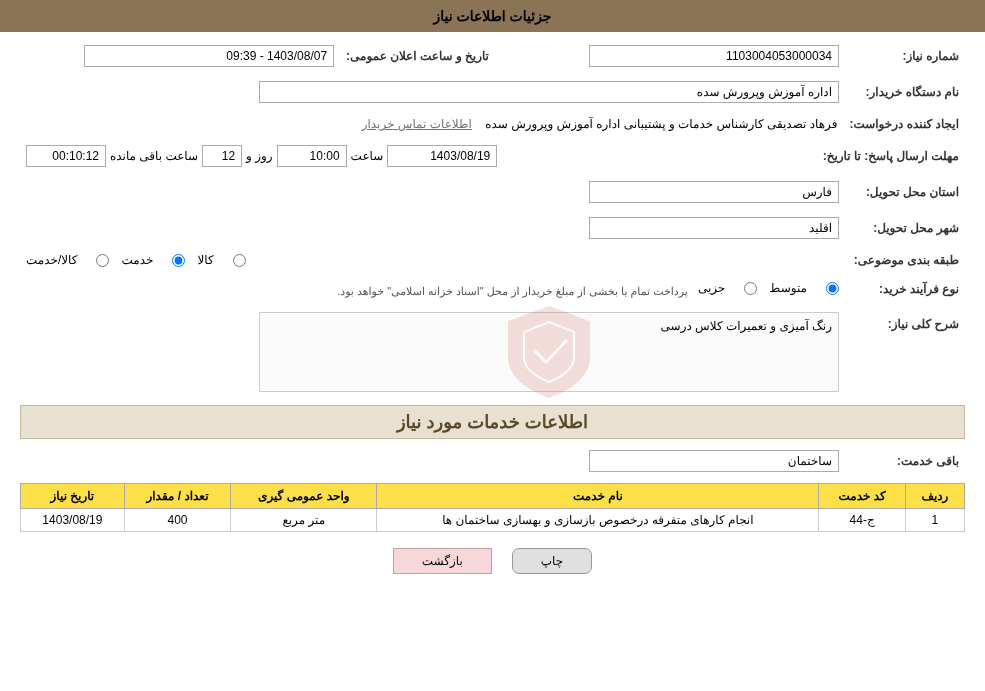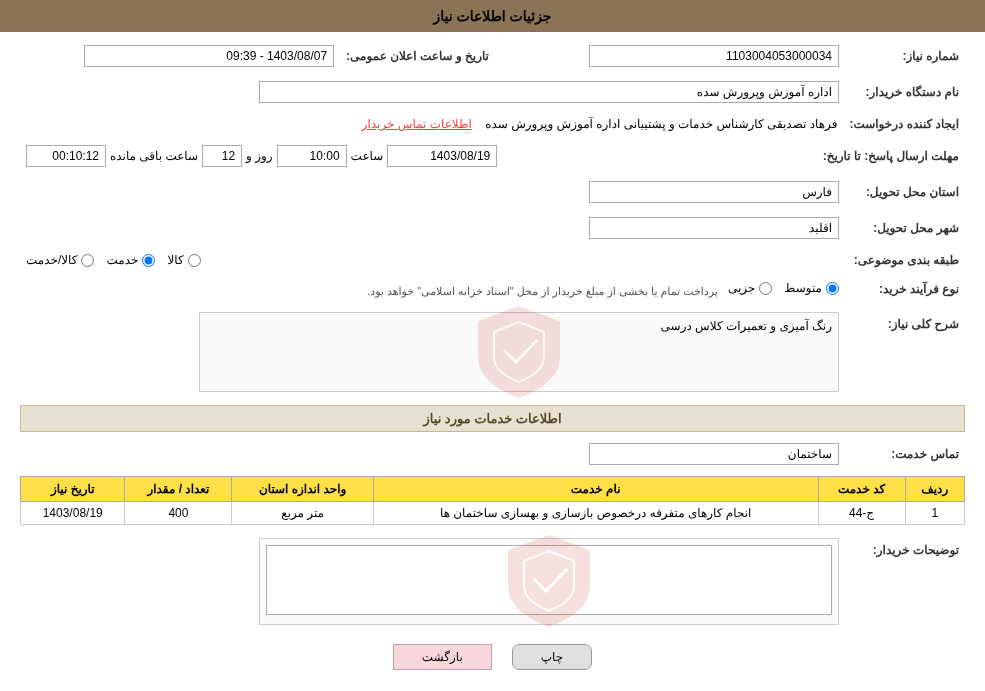--- a/index.html
+++ b/index.html
@@ -25,21 +25,21 @@
       font-weight: bold;
     }
     .main-content {
       padding: 10px 20px;
     }
     .section-title {
       background: #e8e0d0;
       border: 1px solid #c8b89a;
       color: #5a4a2a;
       font-weight: bold;
-      font-size: 13px;
+      font-size: 18px;
       padding: 5px 10px;
       margin: 10px 0 8px 0;
       text-align: center;
     }
     .info-table {
       width: 100%;
       border-collapse: collapse;
       margin-bottom: 8px;
     }
     .info-table td {
@@ -63,40 +63,40 @@
       font-size: 12px;
       font-family: Tahoma, Arial, sans-serif;
       direction: rtl;
     }
     .input-md { width: 250px; }
     .input-date { width: 110px; }
     .input-time { width: 70px; }
     .input-num { width: 40px; }
     .input-counter { width: 80px; }
     .link-blue {
-      color: #ef4444;
+      color: #737373;
       text-decoration: underline;
       cursor: pointer;
     }
     .row-flex {
       display: flex;
       align-items: center;
       gap: 4px;
       flex-direction: row-reverse;
     }
     .radio-group {
       display: flex;
       align-items: center;
       gap: 12px;
       flex-direction: row-reverse;
     }
     .radio-item {
       display: flex;
       align-items: center;
-      gap: 4px;
+      gap: 19px;
     }
     .radio-item input { margin: 0; }
     .notice-text {
       font-size: 11px;
       color: #555;
     }
     .watermark-area {
       position: relative;
       border: 1px solid #ccc;
       background: #fafafa;
@@ -301,89 +301,72 @@
         </td>
       </tr>
     </tbody>
       </table>
 
     <table class="info-table">
       <tbody>
           <tr>
         <td class="label-cell" style="vertical-align:top; padding-top:8px;">شرح کلی نیاز:</td>
         <td class="value-cell">
-          <div class="watermark-area" style="width:640px; min-height:80px;">
+          <div class="watermark-area" style="width:580px; min-height:80px;">
             
             <svg class="watermark-img" width="100" height="100" viewBox="0 0 100 100">
               <path d="M50 5 L90 20 L90 55 Q90 80 50 95 Q10 80 10 55 L10 20 Z" fill="#c0392b" stroke="#c0392b" stroke-width="2"></path>
               <path d="M50 20 L75 30 L75 55 Q75 70 50 80 Q25 70 25 55 L25 30 Z" fill="none" stroke="#fff" stroke-width="2"></path>
               <path d="M35 48 L47 60 L68 38" fill="none" stroke="#fff" stroke-width="3"></path>
             </svg>
             <span style="position:relative; z-index:1;">رنگ آمیزی و تعمیرات کلاس درسی</span>
             <textarea class="description-area" style="background: transparent; border: none; position: absolute; top: 0px; left: 0px; width: 100%; height: 100%; opacity: 0;"></textarea>
           </div>
         </td>
       </tr>
     </tbody>
       </table>
 
     <div class="section-title">اطلاعات خدمات مورد نیاز</div>
 
     <table class="info-table">
       <tbody>
           <tr>
-        <td class="label-cell">تماس خدمت:</td>
+        <td class="label-cell">باقی خدمت:</td>
         <td class="value-cell">
           <input class="input-field input-md" type="text" readonly="" value="ساختمان" style="">
         </td>
       </tr>
     </tbody>
       </table>
 
     <table class="data-table">
       <thead>
         <tr>
           <th>ردیف</th>
           <th>کد خدمت</th>
           <th>نام خدمت</th>
-          <th>واحد اندازه استان</th>
+          <th>واحد عمومی گیری</th>
           <th>تعداد / مقدار</th>
           <th>تاریخ نیاز</th>
         </tr>
       </thead>
       <tbody id="services-tbody">
 
       <tr>
             <td>1</td>
             <td>ج-44</td>
             <td>انجام کارهای متفرقه درخصوص بازسازی و بهسازی ساختمان ها</td>
             <td>متر مربع</td>
             <td>400</td>
             <td>1403/08/19</td>
           </tr>
         </tbody>
     </table>
 
-    <table class="info-table" style="margin-top:10px;">
-      <tbody>
-          <tr>
-        <td class="label-cell" style="vertical-align:top; padding-top:8px;">توضیحات خریدار:</td>
-        <td class="value-cell">
-          <div class="watermark-area" style="width:580px; min-height:80px;">
-            <svg class="watermark-img" width="100" height="100" viewBox="0 0 100 100">
-              <path d="M50 5 L90 20 L90 55 Q90 80 50 95 Q10 80 10 55 L10 20 Z" fill="#c0392b" stroke="#c0392b" stroke-width="2"></path>
-              <path d="M50 20 L75 30 L75 55 Q75 70 50 80 Q25 70 25 55 L25 30 Z" fill="none" stroke="#fff" stroke-width="2"></path>
-              <path d="M35 48 L47 60 L68 38" fill="none" stroke="#fff" stroke-width="3"></path>
-            </svg>
-            <textarea class="description-area" style=""></textarea>
-          </div>
-        </td>
-      </tr>
-    </tbody>
-      </table>
 
     <div class="btn-row">
       <button class="btn btn-back">بازگشت</button>
       <button class="btn btn-print">چاپ</button>
     </div>
 
   </div>
 </div>
 
 </body></html>

